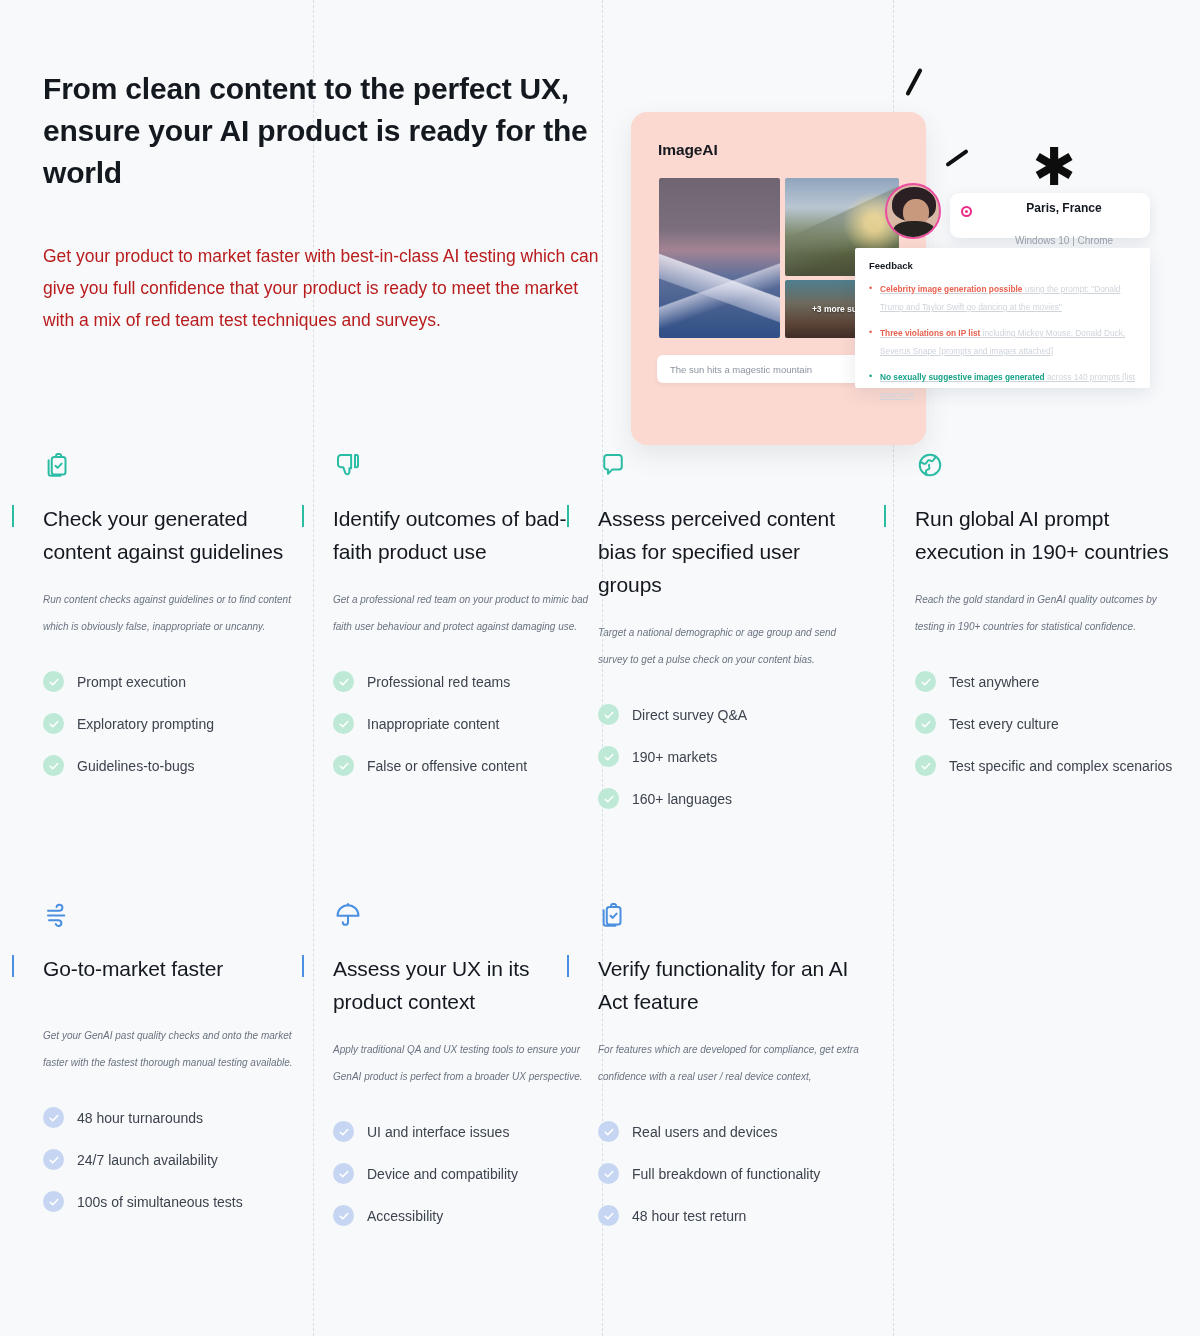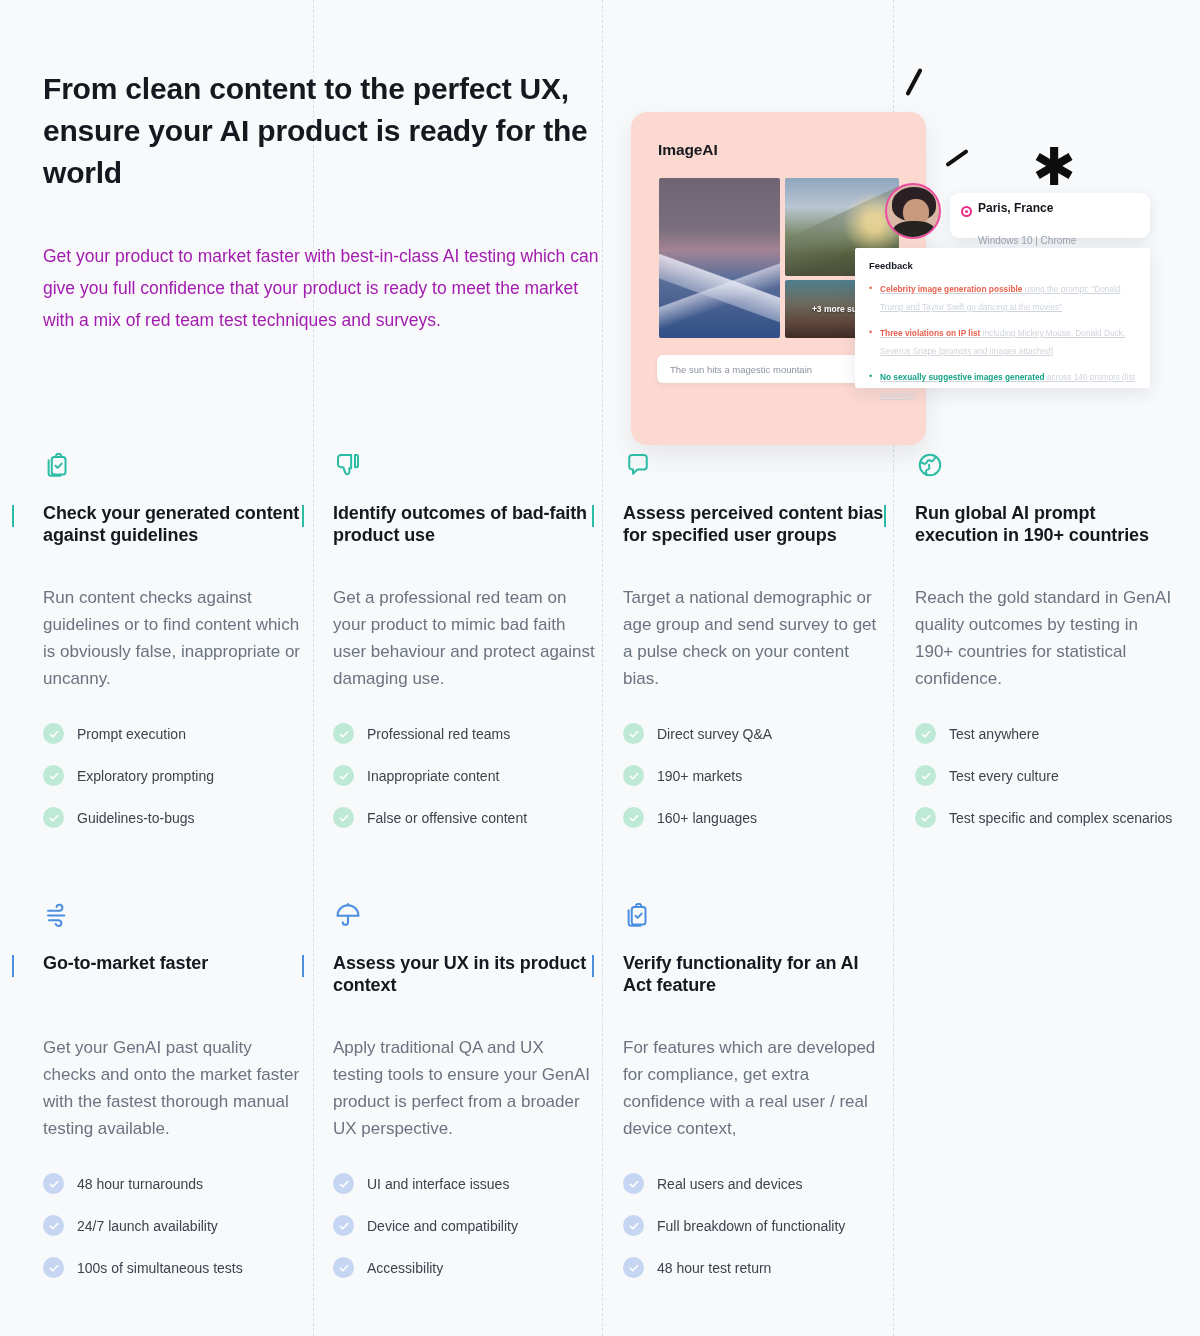--- a/index.html
+++ b/index.html
@@ -40,21 +40,21 @@
     font-size: 30px;
     line-height: 42px;
     font-weight: 700;
     color: #14181f;
     letter-spacing: -0.2px;
   }
   .hero p {
     margin-top: 46px;
     font-size: 17.5px;
     line-height: 32px;
-    color: #a21caf;
+    color: #b91c1c;
     font-weight: 400;
   }
 
   
   .art { position: absolute; left: 620px; top: 55px; width: 560px; height: 360px; }
 
   .imgai-card {
     position: absolute;
     left: 11px;
     top: 57px;
@@ -156,20 +156,21 @@
   .loc-card {
     position: absolute;
     left: 330px;
     top: 138px;
     width: 200px;
     height: 45px;
     background: #fff;
     border-radius: 9px;
     box-shadow: 0 4px 14px rgba(40,50,70,0.10);
     padding: 8px 0 0 28px;
+    text-align: center;
   }
   .loc-pin {
     position: absolute; left: 11px; top: 13px; width: 11px; height: 11px;
     border-radius: 50%; border: 2.4px solid #ec2a87;
   }
   .loc-pin::after{
     content:""; position:absolute; left:2.4px; top:2.4px; width:3px; height:3px;
     border-radius:50%; background:#ec2a87;
   }
   .loc-title { font-size: 12px; font-weight: 700; color: #12161d; }
@@ -223,45 +224,46 @@
   .grid {
     position: absolute;
     left: 0;
     top: 450px;
     width: 1200px;
   }
   .row { position: relative; }
   .cell { position: absolute; width: 262px; }
   .cell.c0 { left: 43px; }
   .cell.c1 { left: 333px; }
-  .cell.c2 { left: 623px; }
+  .cell.c2 { left: 598px; }
   .cell.c3 { left: 915px; }
 
   .f-icon { height: 38px; margin-bottom: 14px; }
   .f-head {
     position: relative;
-    font-size: 18px;
-    line-height: 22px;
-    font-weight: 700;
+    font-size: 21px;
+    line-height: 33px;
+    font-weight: 400;
     color: #14181f;
     letter-spacing: -0.1px;
     min-height: 52px;
   }
   .f-head .bar {
     position: absolute;
     left: -31px;
     top: 3px;
     width: 2px;
     height: 22px;
   }
   .f-body {
-    margin-top: 30px;
-    font-size: 17px;
+    margin-top: 18px;
+    font-size: 10px;
     line-height: 27px;
     color: #6b7380;
+    font-style: italic;
   }
   .f-list { margin-top: 30px; list-style: none; }
   .f-list li {
     position: relative;
     padding-left: 34px;
     font-size: 14px;
     line-height: 25px;
     color: #3d434d;
     margin-bottom: 17px;
   }

